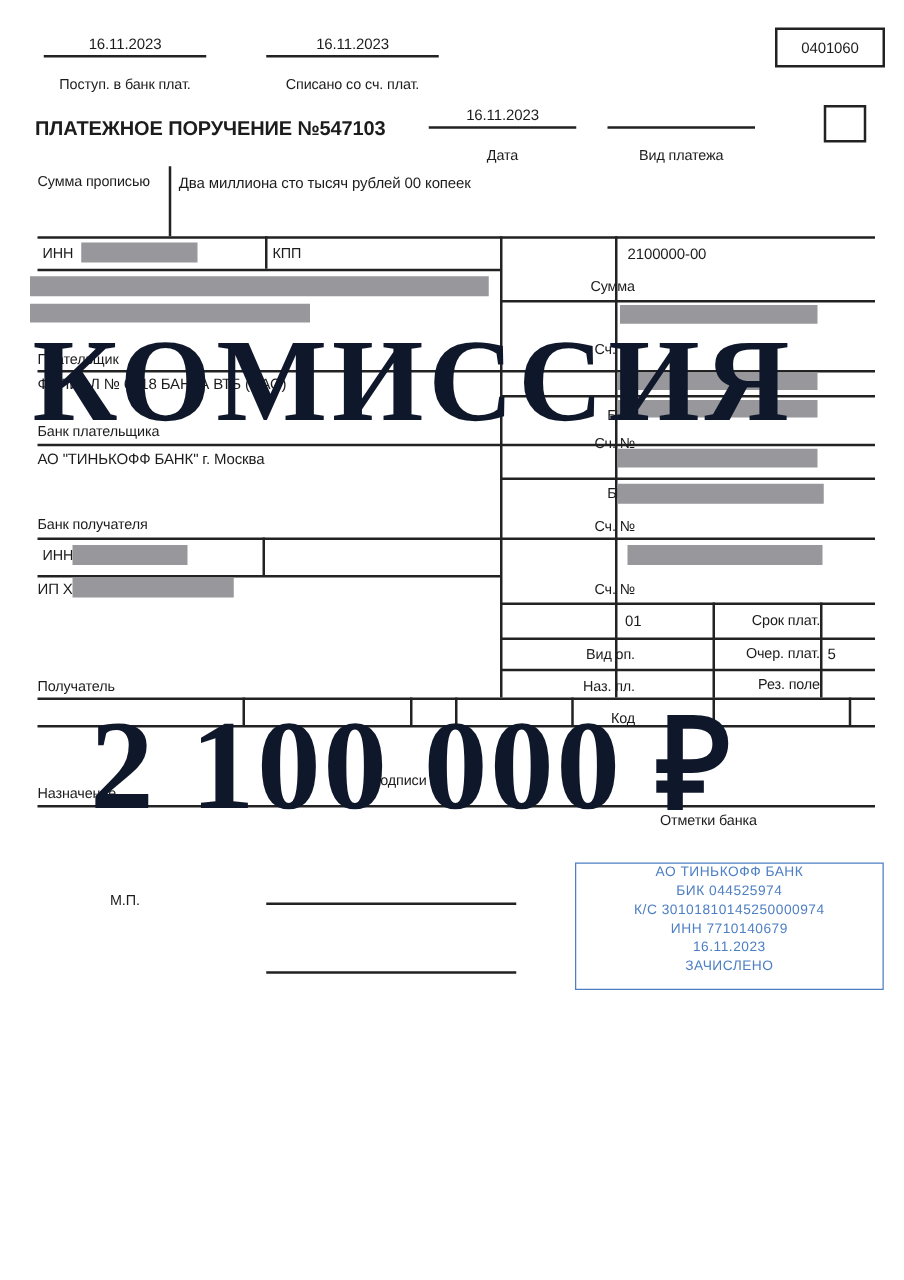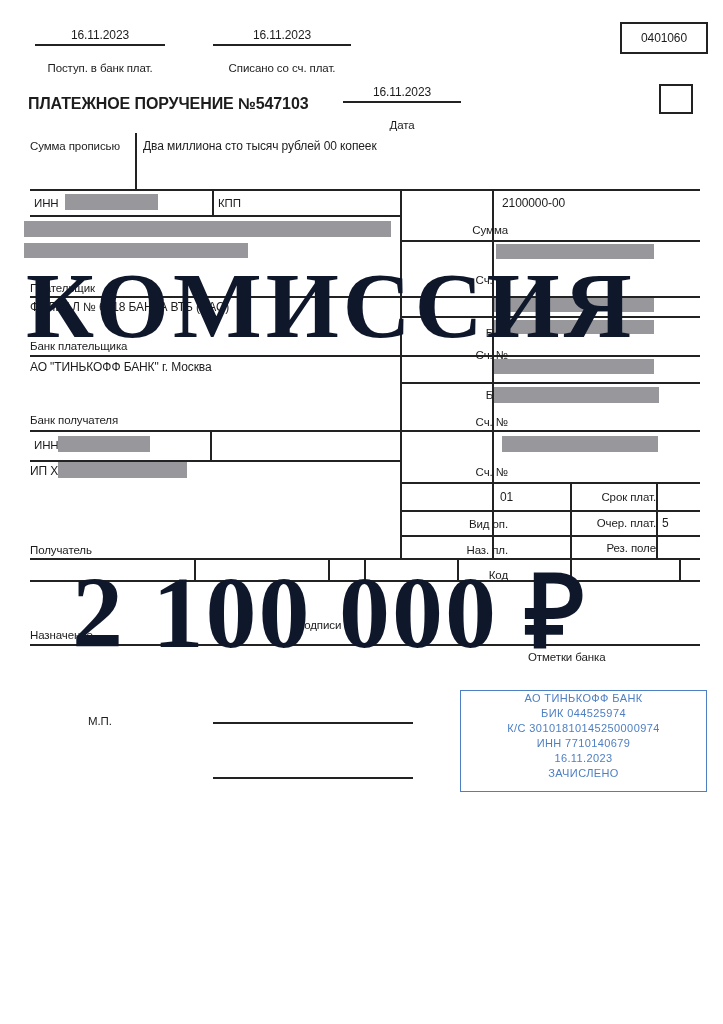--- a/index.html
+++ b/index.html
@@ -40,20 +40,25 @@
     <div class="df-line"></div>
     <div class="df-lbl">Списано со сч. плат.</div>
   </div>
   <div class="box" style="left:620px;top:22px;width:84px;height:28px;font-size:12px">0401060</div>
 
   <div class="abs title" style="left:28px;top:95px">ПЛАТЕЖНОЕ ПОРУЧЕНИЕ №547103</div>
   <div class="abs" style="left:343px;top:85px;width:118px">
     <div class="df-val">16.11.2023</div>
     <div class="df-line"></div>
     <div class="df-lbl">Дата</div>
+  </div>
+  <div class="abs" style="left:486px;top:85px;width:118px">
+    <div class="df-val"></div>
+    <div class="df-line"></div>
+    <div class="df-lbl">Вид платежа</div>
   </div>
   <div class="box" style="left:659px;top:84px;width:30px;height:26px"></div>
 
   <div class="abs lbl wrap2" style="left:30px;top:139px;width:90px">Сумма прописью</div>
   <div class="abs val" style="left:143px;top:139px">Два миллиона сто тысяч рублей 00 копеек</div>
   <div class="vline" style="left:135px;top:133px;height:56px"></div>
 
   <div class="hline" style="left:30px;top:189px;width:670px"></div>
   <div class="hline" style="left:30px;top:215px;width:370px"></div>
   <div class="hline" style="left:400px;top:240px;width:300px"></div>

